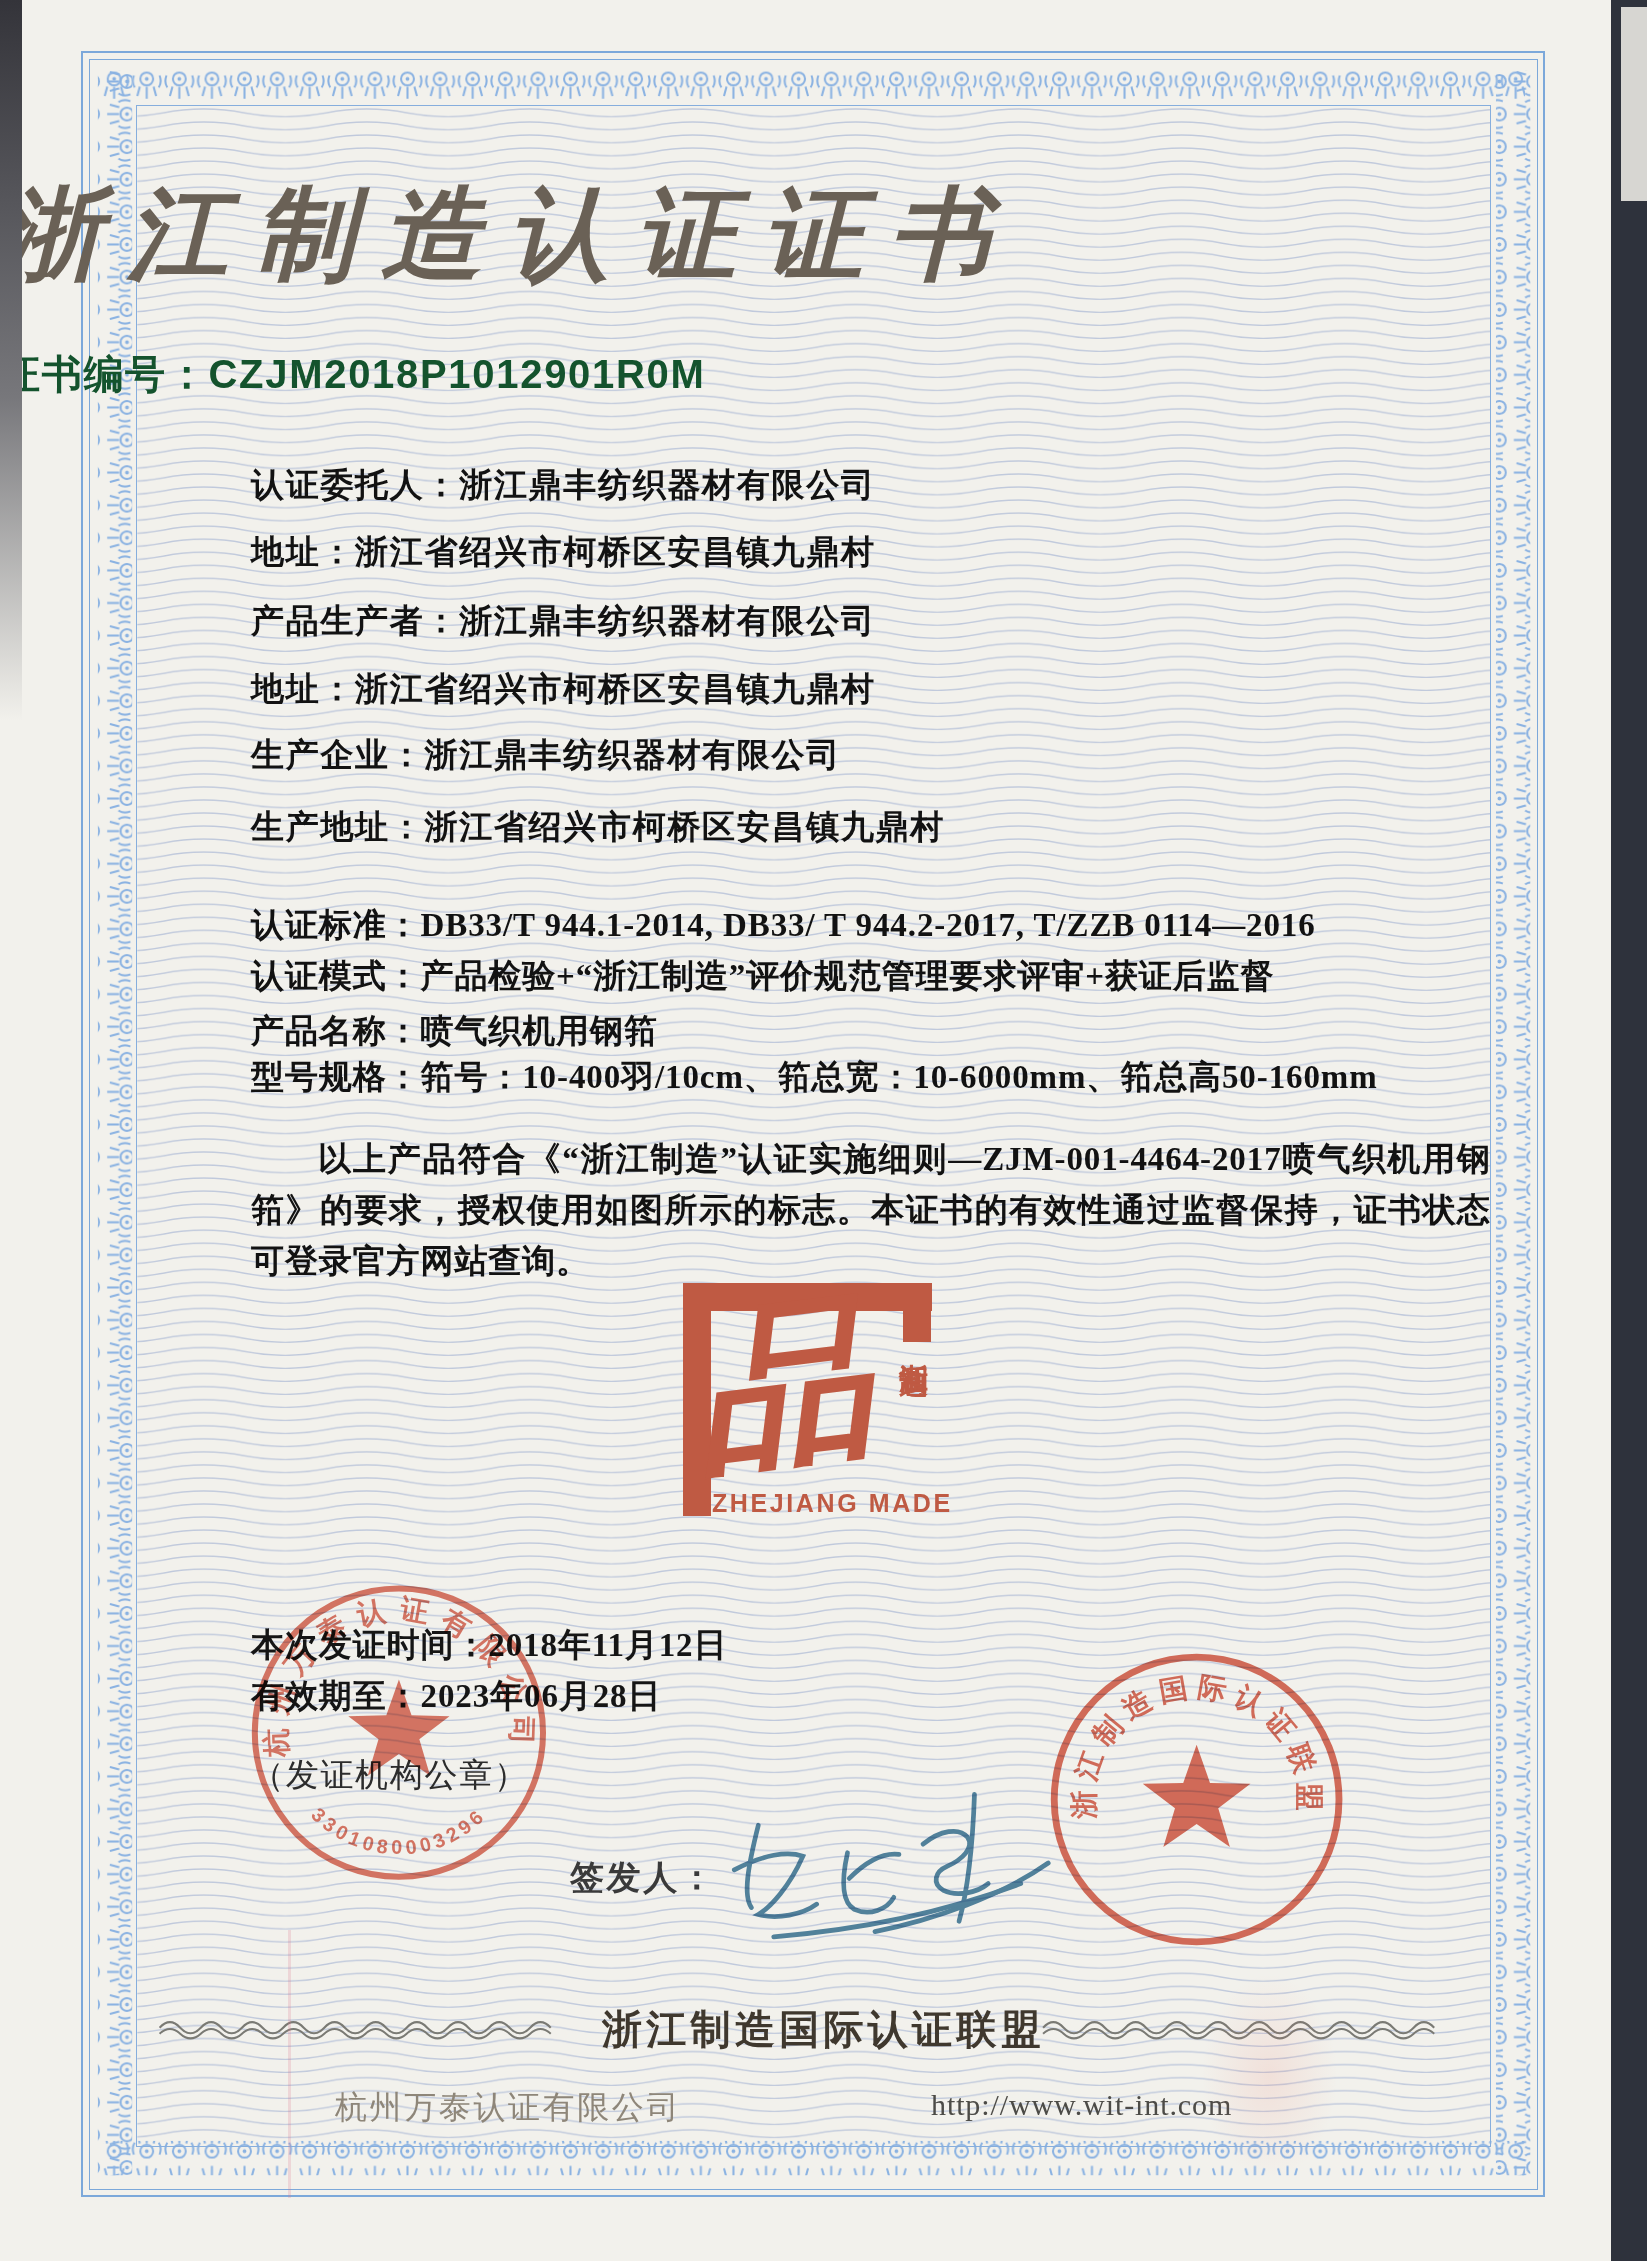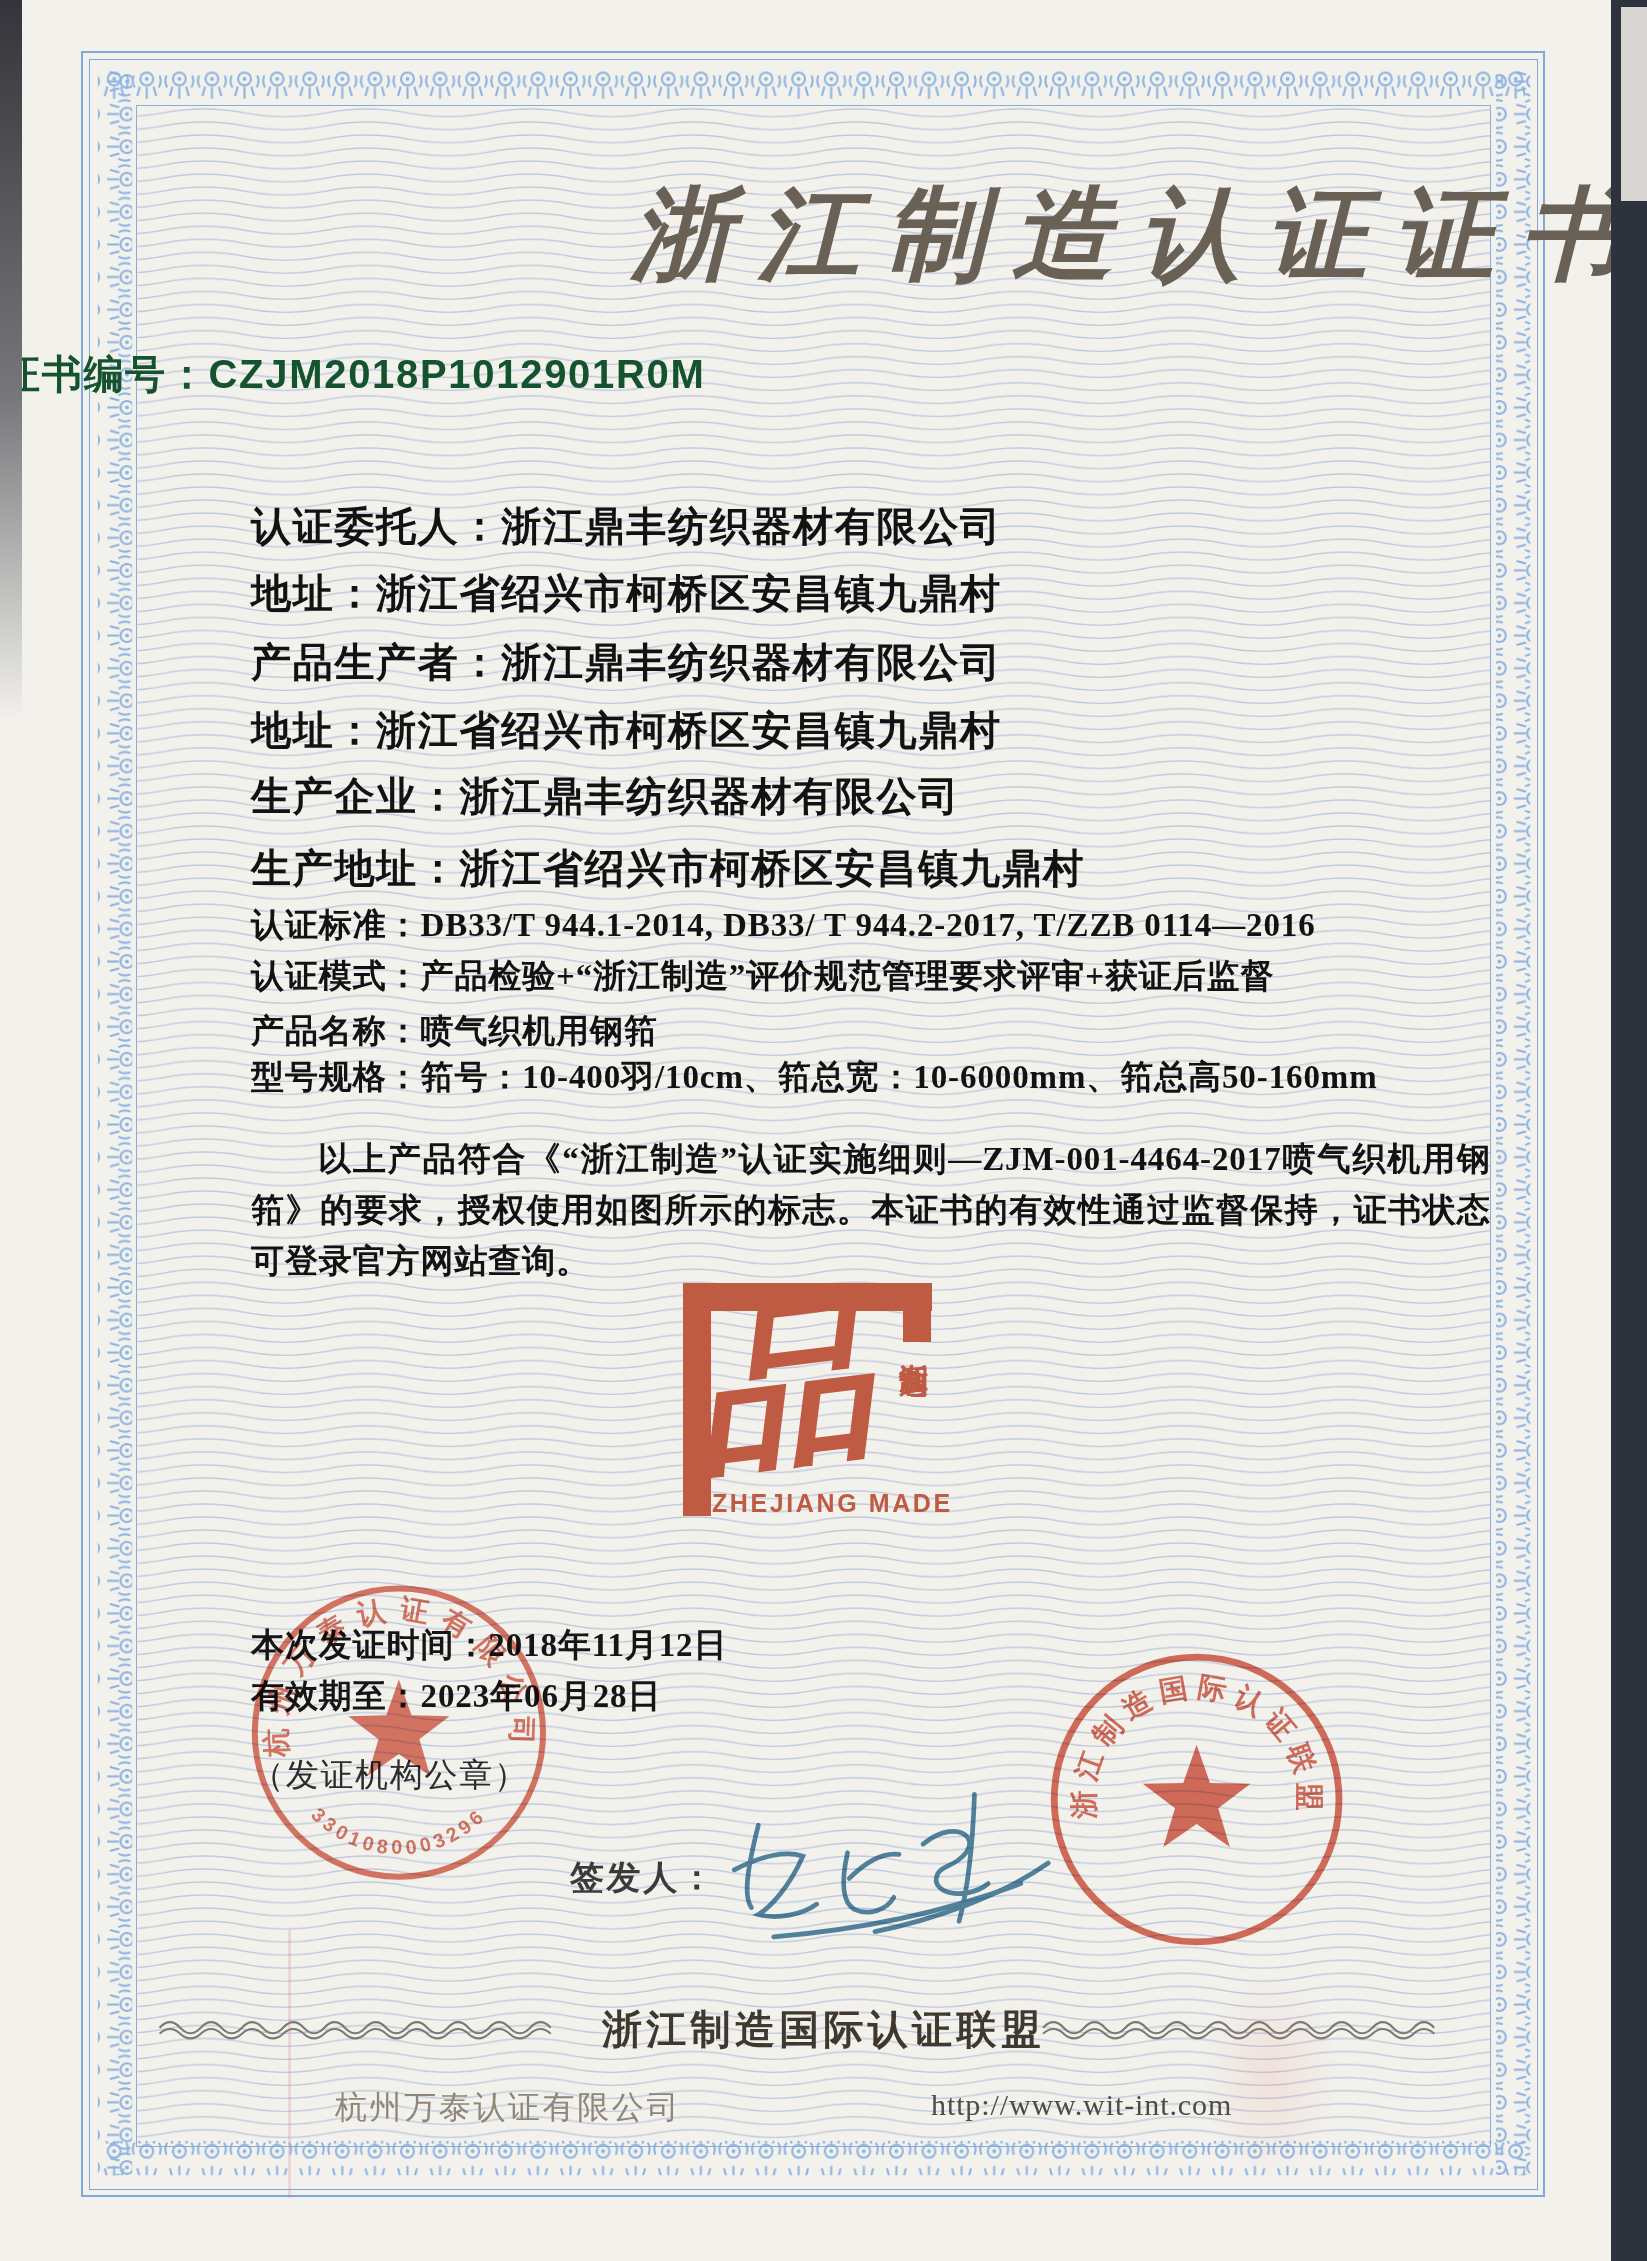--- a/index.html
+++ b/index.html
@@ -7,25 +7,25 @@
         font-family:"Liberation Serif",serif;}
   .abs{position:absolute;}
   svg.deco{position:absolute;left:0;top:0;z-index:0;}
   
   .f1,.f2,.f3{position:absolute;box-sizing:border-box;z-index:1;}
   .f1{left:81px;top:51px;width:1464px;height:2146px;border:2.6px solid #7ca8da;}
   .f2{left:89px;top:59px;width:1449px;height:2131px;border:1.7px solid #7ca8da;}
   .f3{left:136px;top:105px;width:1355px;height:2042px;border:1.7px solid #86aedd;}
   
   .content{position:absolute;left:0;top:0;width:100%;height:100%;z-index:2;}
-  .title{left:0;top:168px;width:100%;text-align:right;font-size:101px;font-weight:bold;
+  .title{left:0;top:168px;width:100%;text-align:left;font-size:101px;font-weight:bold;
          font-style:italic;letter-spacing:26px;color:#6a6156;}
   .certno{left:0;top:347px;width:100%;text-align:left;font-size:40px;font-weight:bold;
           font-family:"Liberation Sans",sans-serif;color:#14532d;letter-spacing:1.7px;}
-  .iline{left:251px;font-size:40px;font-weight:600;color:#121212;letter-spacing:1.7px;white-space:nowrap;margin-top:36px;}
+  .iline{left:251px;font-size:33px;font-weight:600;color:#121212;letter-spacing:1.7px;white-space:nowrap;}
   .sline{left:251px;font-size:33px;font-weight:600;color:#121212;letter-spacing:0.9px;white-space:nowrap;}
   .para{left:251px;top:1134px;width:1240px;font-size:33px;font-weight:600;color:#121212;
         line-height:51px;text-align:justify;text-indent:67px;letter-spacing:0.9px;font-family:Liberation Serif, serif;}
   .dline{left:251px;font-size:33px;font-weight:600;color:#151515;letter-spacing:0.9px;white-space:nowrap;}
   .sealnote{left:251px;top:1753px;font-size:33px;color:#2c2c2c;font-weight:500;letter-spacing:1.7px;}
   .issuer{left:570px;top:1855px;font-size:34px;font-weight:600;color:#3a3a3a;letter-spacing:2.6px;}
   .alliance{left:0;top:2002px;width:100%;text-align:center;font-size:40px;font-weight:bold;
             color:#3f382e;letter-spacing:4.3px;}
   .foot-co{left:335px;top:2086px;font-size:32px;color:#8e8679;letter-spacing:2.6px;}
   .foot-url{left:931px;top:2088px;font-size:30px;color:#4c4b47;letter-spacing:0.9px;}

